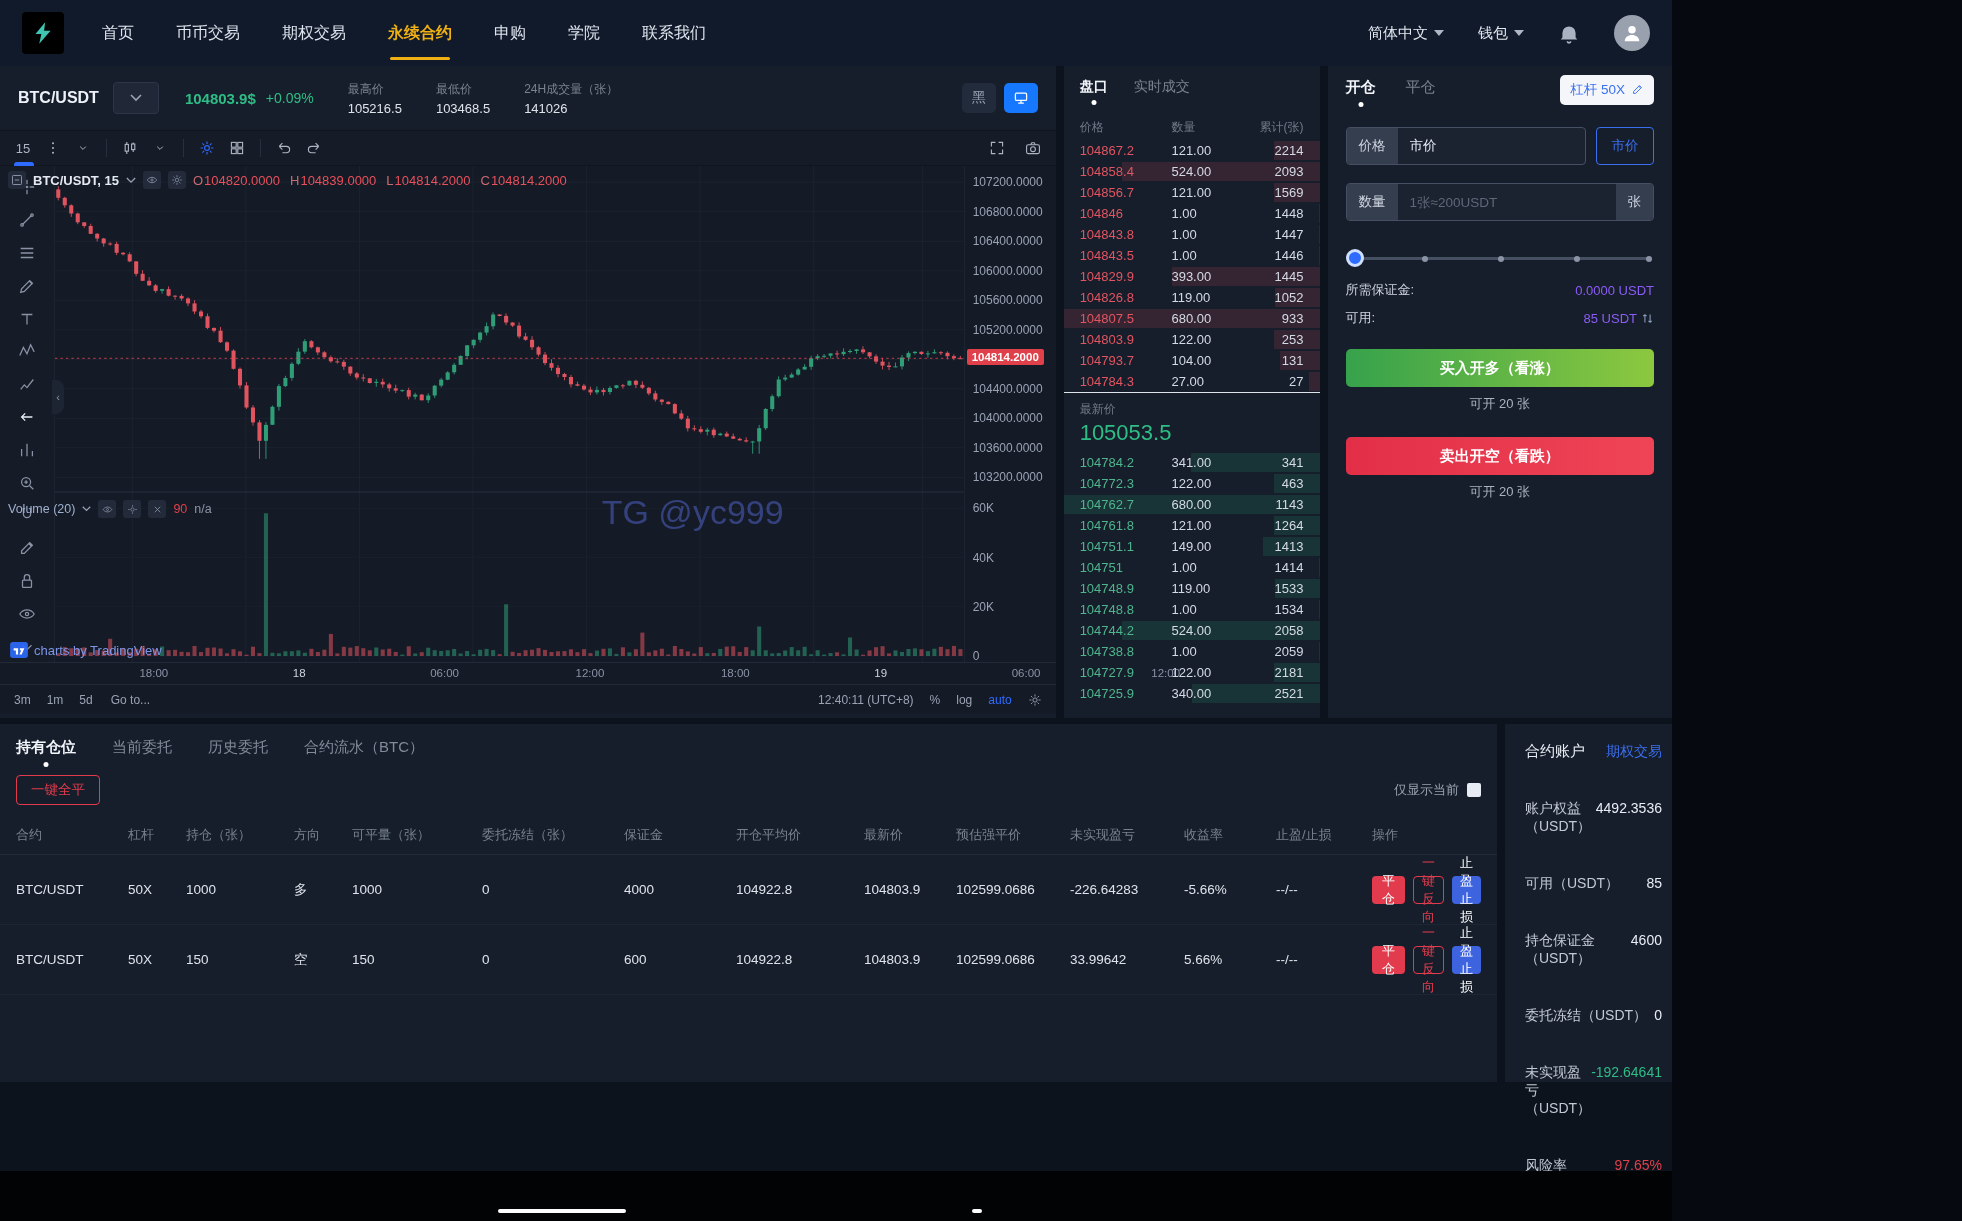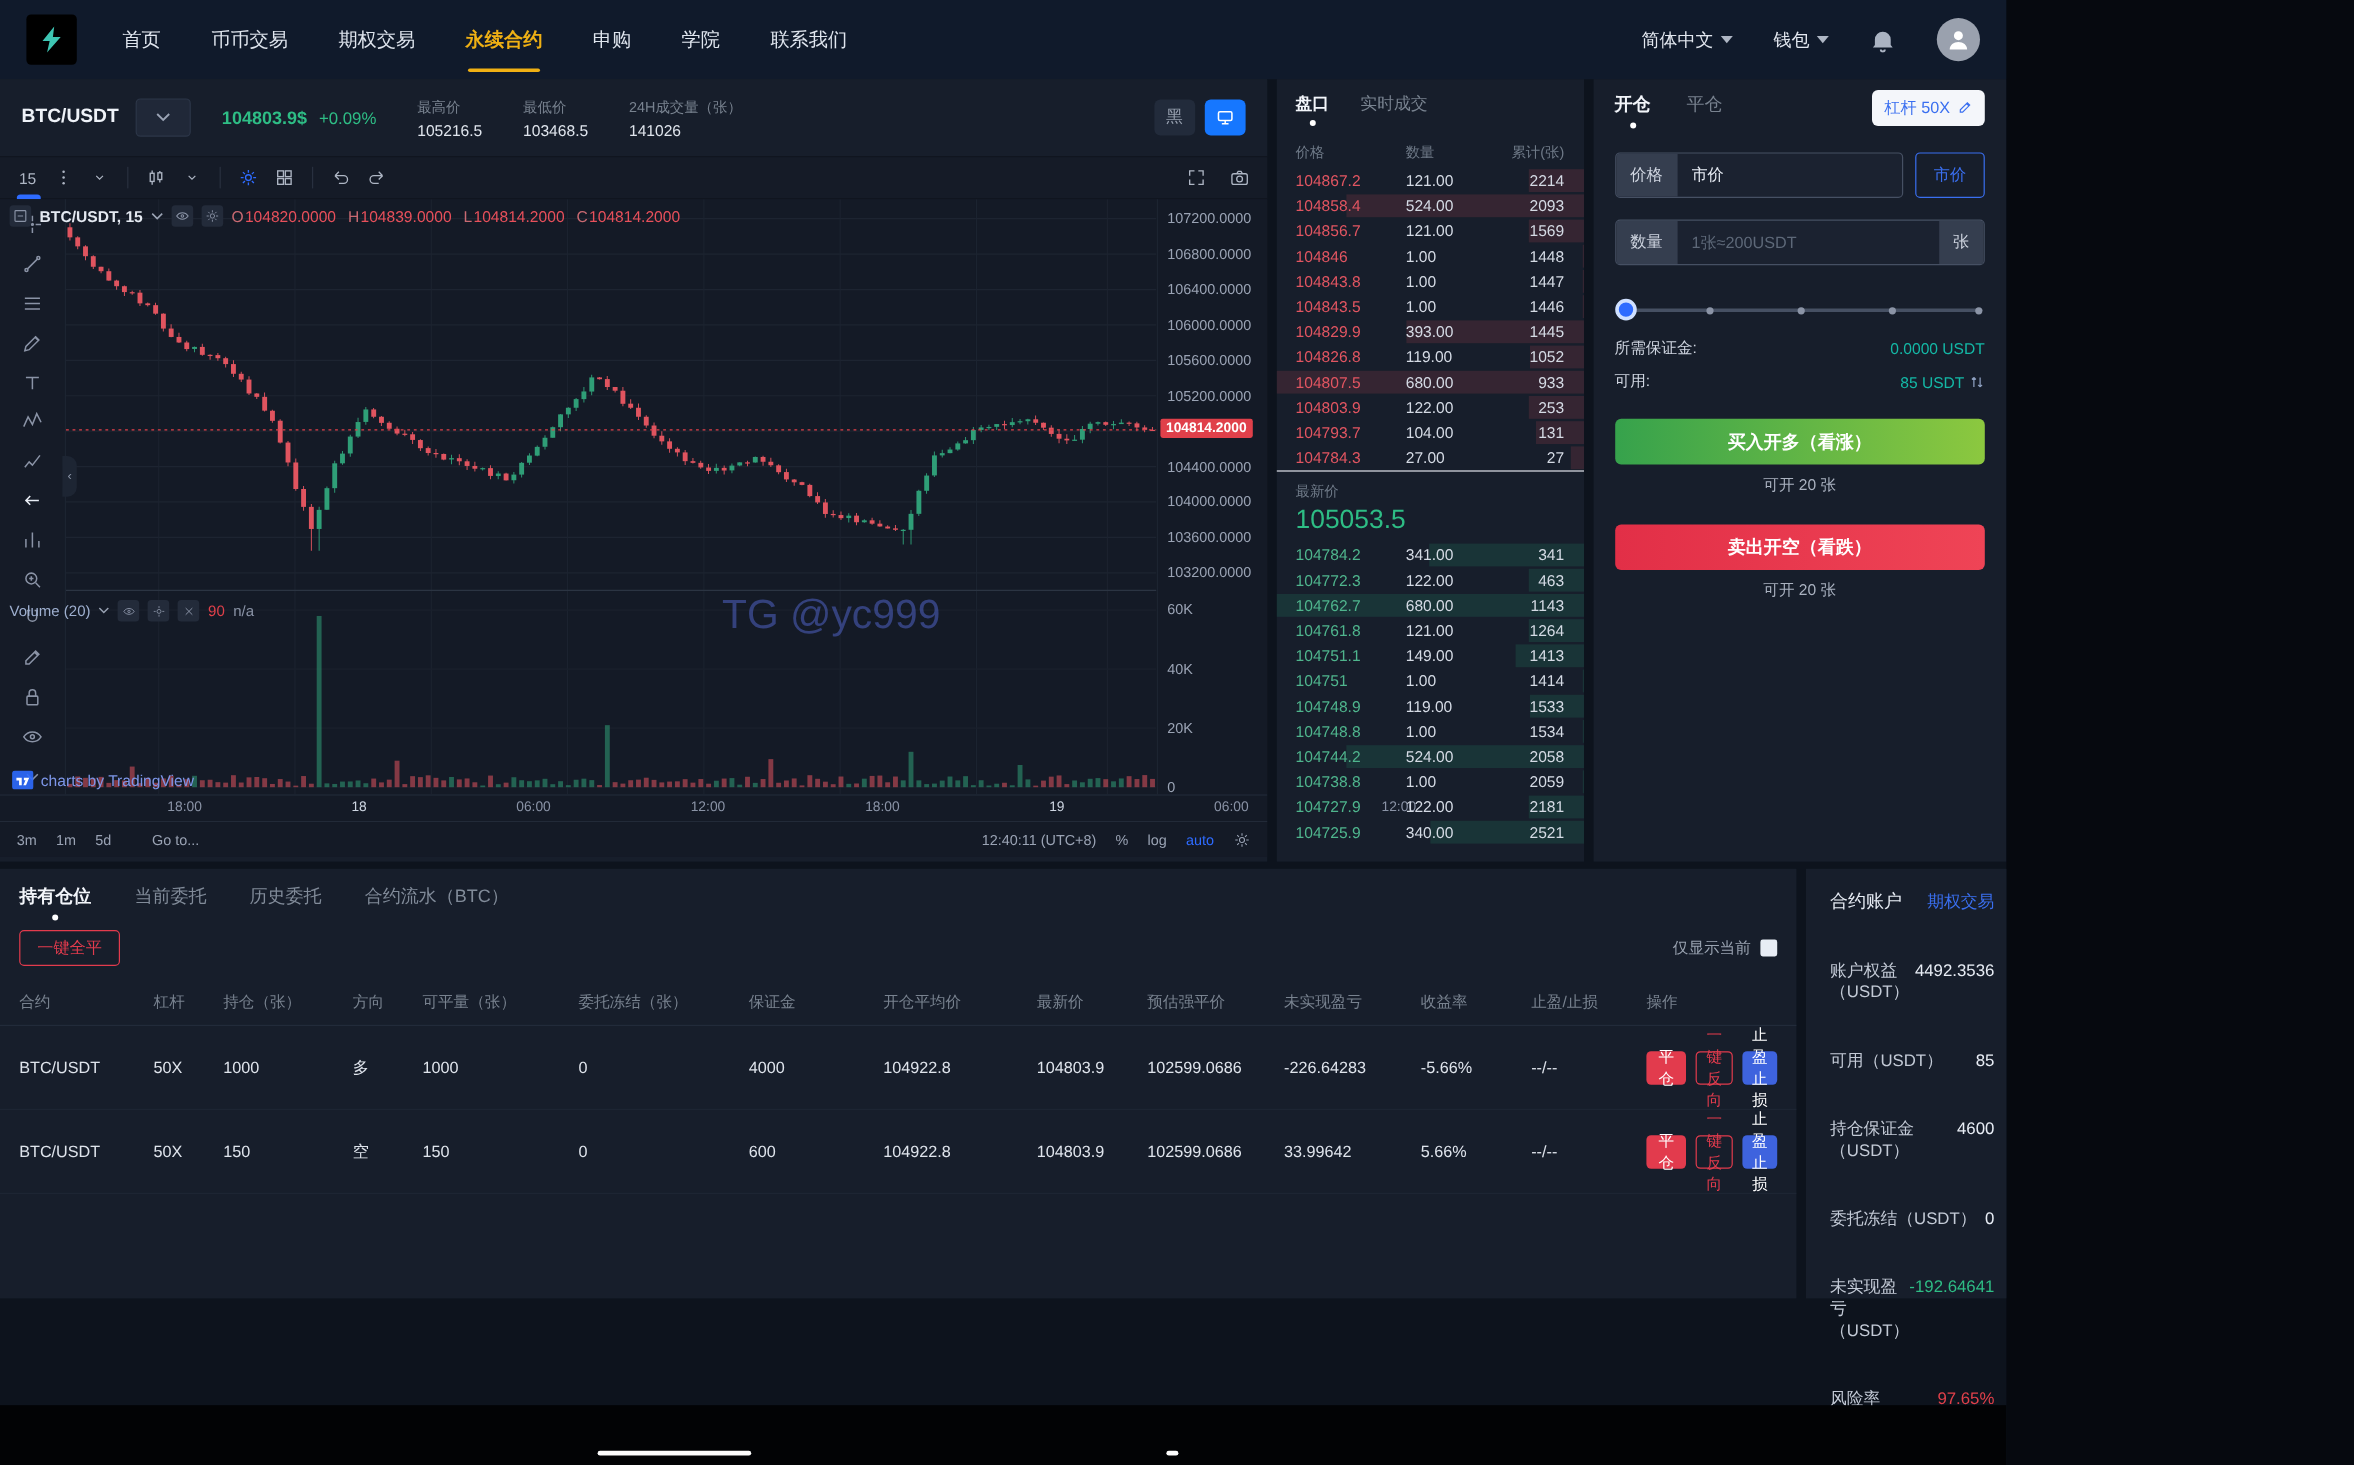--- a/index.html
+++ b/index.html
@@ -60,21 +60,21 @@
   .vol-legend{position:absolute;left:8px;top:334px;display:flex;align-items:center;gap:7px;font-size:12.5px;color:#9fb0d0;z-index:4;}
   .vol-legend .red{color:#e0404a;}
   .vol-legend .dim{color:#8a93a6;}
   .watermark{position:absolute;left:57%;top:66%;font-size:34px;color:rgba(99,125,255,0.40);z-index:3;pointer-events:none;white-space:nowrap;}
   .tv-attrib{position:absolute;left:10px;bottom:4px;display:flex;align-items:center;gap:6px;font-size:13px;color:#7d96e8;z-index:4;}
   .tv-attrib .mark{width:18px;height:16px;}
   
   .time-axis{position:relative;height:22px;border-top:1px solid #222a38;background:#141a26;font-size:11.5px;color:#8a93a6;}
   .ta-lbl{position:absolute;top:4px;transform:translateX(-50%);}
   .ta-lbl.major{color:#cdd5e1;}
-  .chart-footer{height:30px;background:#141a26;border-top:1px solid #222a38;display:flex;align-items:center;padding:0 14px;font-size:12px;color:#9aa3b4;gap:16px;}
+  .chart-footer{height:30px;background:#141a26;border-top:1px solid #222a38;display:flex;align-items:center;padding:0 14px;font-size:12px;color:#9aa3b4;}
   .cf-left{display:flex;gap:16px;align-items:center;}
   .cf-right{margin-left:auto;display:flex;gap:16px;align-items:center;}
   .cf-right .auto{color:#2e6bff;}
   .cf-item{cursor:pointer;}
   
   .ob-panel{width:318px;display:flex;flex-direction:column;padding:12px 0 0 0;}
   .ob-tabs{display:flex;gap:26px;padding:0 16px;margin-bottom:10px;}
   .ob-tab{font-size:14px;color:#78828f;cursor:pointer;position:relative;padding-bottom:9px;text-align:center;}
   .ob-tab.active{color:#f2f5fa;font-weight:bold;}
   .ob-tab.active::after{content:"";position:absolute;left:50%;transform:translateX(-50%);bottom:0;width:5px;height:5px;border-radius:50%;background:#fff;}
@@ -107,21 +107,21 @@
   .field .tag{background:#353e4f;color:#cfd5e0;font-size:13.5px;display:flex;align-items:center;padding:0 12px;}
   .field input{flex:1;background:transparent;border:0;outline:none;color:#e8edf5;font-size:13.5px;padding:0 12px;font-family:inherit;min-width:0;}
   .field input::placeholder{color:#5d6878;}
   .mkt-btn{width:58px;height:38px;margin-left:10px;border:1px solid #3a6ff0;color:#3a6ff0;border-radius:4px;display:flex;align-items:center;justify-content:center;font-size:13.5px;cursor:pointer;flex:none;}
   .slider{position:relative;height:14px;margin:30px 2px 0 2px;}
   .slider .track{position:absolute;left:0;right:0;top:6px;height:3px;background:#465063;border-radius:2px;}
   .slider .dot{position:absolute;top:4.5px;width:6px;height:6px;border-radius:50%;background:#8b94a6;}
   .slider .thumb{position:absolute;left:-2px;top:-2px;width:18px;height:18px;border-radius:50%;background:#2e6bff;border:3px solid #cfe0ff;cursor:pointer;}
   .info-row{display:flex;justify-content:space-between;font-size:13px;margin-top:16px;}
   .info-row .l{color:#cfd5e0;}
-  .info-row .r{color:#14b8a6;display:flex;align-items:center;gap:4px;}
+  .info-row .r{color:#8b5cf6;display:flex;align-items:center;gap:4px;}
   .buy-btn,.sell-btn{height:38px;border-radius:5px;display:flex;align-items:center;justify-content:center;color:#fff;font-size:15px;font-weight:bold;cursor:pointer;}
   .buy-btn{margin-top:22px;background:linear-gradient(90deg,#36a24c,#8cc83f);}
   .sell-btn{margin-top:24px;background:linear-gradient(90deg,#e22f47,#ef4456);}
   .cap-hint{text-align:center;font-size:13px;color:#aab2c0;margin-top:8px;}
   
   .bottom-row{display:flex;gap:8px;margin-top:6px;height:358px;}
   .pos-panel{width:1638px;padding:14px 0 0 0;display:flex;flex-direction:column;}
   .pos-tabs{display:flex;gap:36px;padding:0 16px;}
   .pos-tab{font-size:15px;color:#818b99;cursor:pointer;position:relative;padding-bottom:12px;}
   .pos-tab.active{color:#f2f5fa;font-weight:bold;}

